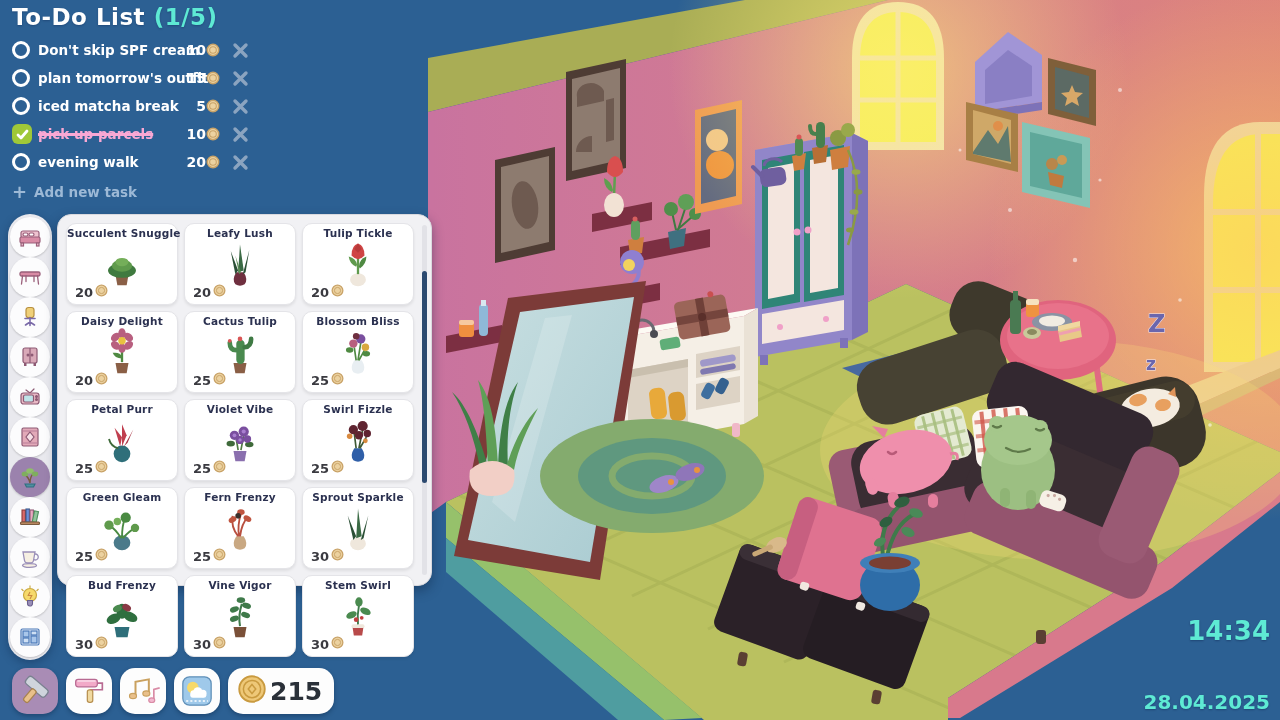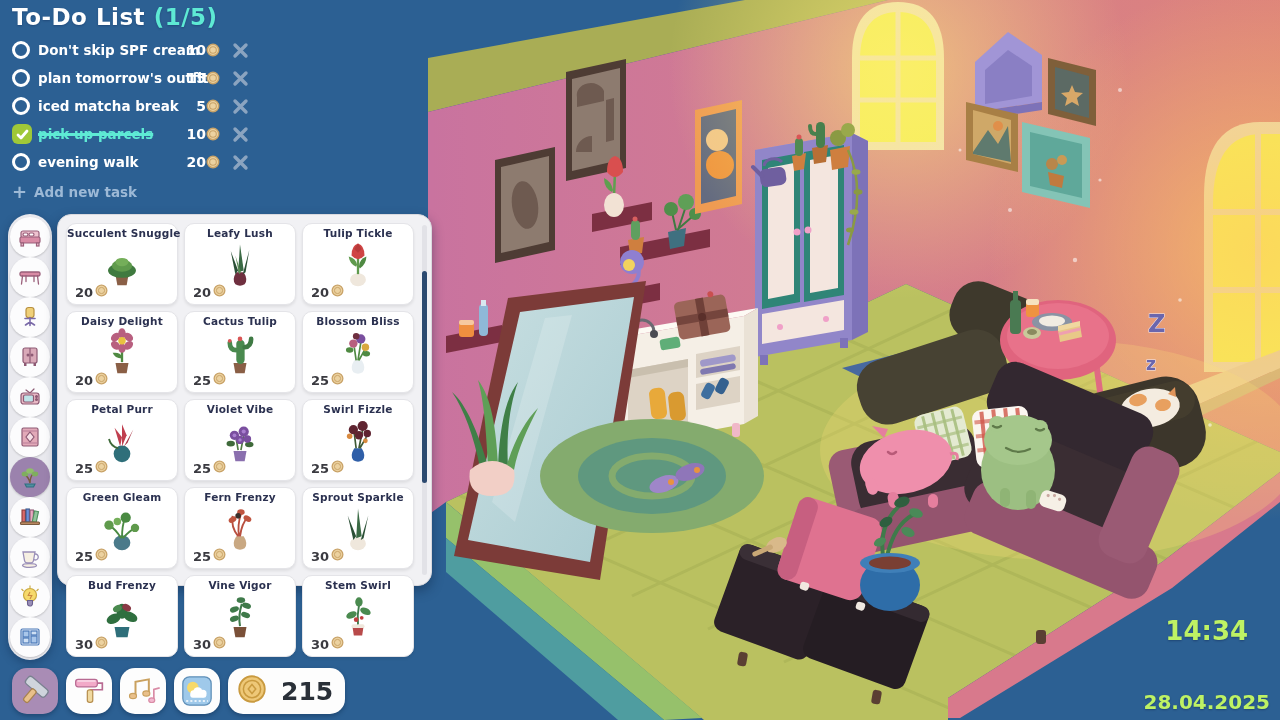--- a/index.html
+++ b/index.html
@@ -9,21 +9,21 @@
 
   
   .todo{position:absolute;left:12px;top:4px;width:260px;color:#fff;}
   .todo-title{font-size:23px;font-weight:bold;letter-spacing:.5px;text-shadow:0 1px 2px rgba(0,10,50,.25);}
   .todo-title .counter{font-weight:bold;}
   .todo-rows{margin-top:6px;display:flex;flex-direction:column;}
   .todo-row{display:grid;grid-template-columns:26px 138px 30px 20px 28px;align-items:center;height:28px;}
   .cb{width:18px;height:18px;border:3px solid #fff;border-radius:50%;box-sizing:border-box;}
   .cb.done{border:none;border-radius:6px;background:#9fc838;width:20px;height:20px;display:flex;align-items:center;justify-content:center;}
   .tlabel{font-size:13.5px;font-weight:bold;white-space:nowrap;}
-  .tlabel.struck{color:#5eead4;text-decoration:line-through;text-decoration-thickness:2.5px;}
+  .tlabel.struck{color:#f9a8d4;text-decoration:line-through;text-decoration-thickness:2.5px;}
   .treward{font-size:14px;font-weight:bold;text-align:right;padding-right:0;}
   .coin-s{display:flex;align-items:center;}
   .tx{display:flex;align-items:center;justify-content:center;cursor:pointer;}
   .todo-add{margin-top:8px;display:flex;align-items:center;gap:7px;color:#9db9d6;font-size:13.5px;font-weight:bold;cursor:pointer;}
   .todo-add .plus{font-size:18px;line-height:10px;}
 
   
   .sidebar{position:absolute;left:8px;top:214px;width:44px;height:446px;background:#e9e9ee;border-radius:22px;
            box-shadow:0 3px 8px rgba(10,30,60,.35);display:flex;flex-direction:column;align-items:center;
            justify-content:space-between;padding:3px 0;box-sizing:border-box;}
@@ -44,25 +44,25 @@
               font-size:13px;font-weight:bold;color:#3a3a40;}
   .shop-scroll{position:absolute;right:4px;top:10px;bottom:10px;width:5px;background:#e2e2e7;border-radius:3px;}
   .shop-thumb{position:absolute;left:0;top:46px;width:5px;height:212px;background:#2c4a70;border-radius:3px;cursor:grab;}
 
   
   .toolbar{position:absolute;left:12px;bottom:6px;display:flex;align-items:center;gap:8px;}
   .tool-btn{width:46px;height:46px;border-radius:15px;background:#fdfdfd;box-shadow:0 2px 4px rgba(5,25,55,.35);
             display:flex;align-items:center;justify-content:center;cursor:pointer;}
   .tool-btn.selected{background:#a98cb5;}
   .coin-pill{height:46px;border-radius:15px;background:#fdfdfd;box-shadow:0 2px 4px rgba(5,25,55,.35);
-             display:flex;align-items:center;gap:11px;padding:0 12px 0 6px;}
+             display:flex;align-items:center;gap:0;padding:0 12px 0 6px;}
   .coin-count{font-size:25px;font-weight:bold;color:#2a3038;}
 
   
-  .clock{position:absolute;right:10px;bottom:6px;text-align:center;color:#bef264;text-shadow:0 1px 2px rgba(0,10,50,.3);}
+  .clock{position:absolute;right:10px;bottom:6px;text-align:right;color:#5eead4;text-shadow:0 1px 2px rgba(0,10,50,.3);}
   .clock .time{font-size:26px;font-weight:bold;line-height:30px;}
   .clock .date{font-size:20px;font-weight:bold;line-height:24px;margin-top:44px;}
 </style>
 </head>
 <body>
 
 <div class="stage">
 
 <svg class="scene" viewBox="0 0 1280 720">
   <defs>

